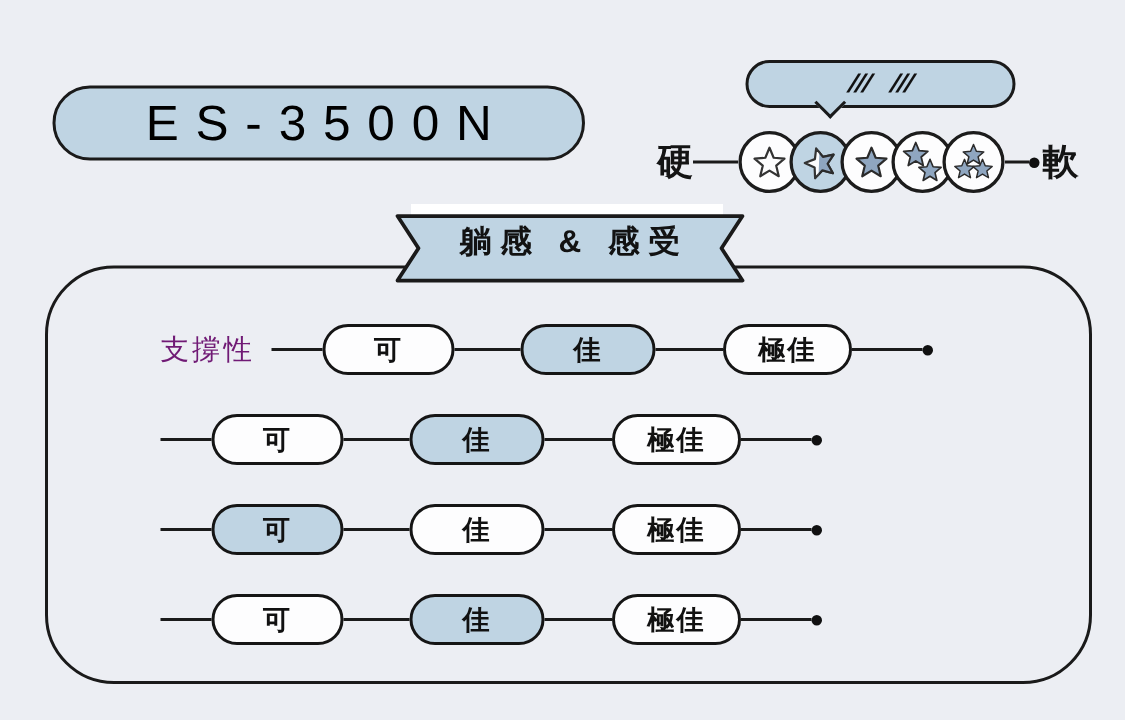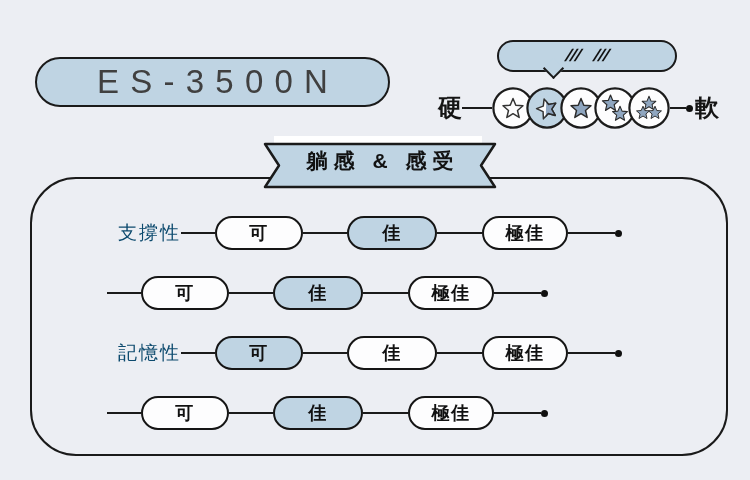--- a/index.html
+++ b/index.html
@@ -14,21 +14,21 @@
   }
   .stage{position:absolute;inset:0;width:750px;height:480px;background:var(--background);}
 
   
   .title-box{
     position:absolute;left:35px;top:57px;width:355px;height:50px;
     background:var(--accent);border:2.5px solid var(--line);border-radius:27px;
     display:flex;align-items:center;justify-content:center;
   }
   .title-box span{
-    font-size:33px;font-weight:500;letter-spacing:.34em;text-indent:.34em;color:#404040;
+    font-size:33px;font-weight:500;letter-spacing:.34em;text-indent:.34em;color:#000000;
   }
 
   
   .bubble{
     position:absolute;left:497px;top:40px;width:180px;height:32px;z-index:2;
     background:var(--accent);border:2.5px solid var(--line);border-radius:16px;
     display:flex;align-items:center;justify-content:center;gap:14px;
   }
   .bubble .word{font-size:19px;font-weight:700;letter-spacing:7px;text-indent:7px;}
   .hatch{font-style:italic;font-weight:700;font-size:17px;letter-spacing:0px;transform:skewX(-14deg);}
@@ -62,21 +62,21 @@
   }
 
   
   .panel{
     position:absolute;left:30px;top:177px;width:698px;height:279px;
     border:2.5px solid var(--line);border-radius:46px;z-index:0;
   }
   .rows{position:absolute;left:107px;top:216px;z-index:1;}
   .row{display:flex;align-items:center;height:34px;margin-bottom:26px;}
   .row-label{
-    width:74px;font-size:19px;font-weight:500;letter-spacing:2px;color:#0c4a6e;flex:none;text-align:right;
+    width:74px;font-size:19px;font-weight:500;letter-spacing:2px;color:#701a75;flex:none;
   }
   .seg{height:2.5px;background:var(--line);flex:none;align-self:center;}
   .seg-a{width:34px;}.seg-b{width:44px;}.seg-c{width:45px;}.seg-d{width:47px;}
   .pill{
     height:34px;border:2.5px solid #151515;border-radius:17.5px;background:#fdfdfe;
     display:flex;align-items:center;justify-content:center;flex:none;
   }
   .pill-0{width:88px;}.pill-1{width:90px;}.pill-2{width:86px;}
   .pill.hl{background:var(--accent);}
   .pill-text{font-size:18px;font-weight:700;letter-spacing:1.5px;color:#111;}
@@ -190,21 +190,20 @@
         </span>
     <span class="seg seg-c"></span>
     <span class="pill pill-2">
           <span class="pill-text">極佳</span>
         </span>
     <span class="seg seg-d"></span>
     <span class="end-dot"></span>
   </div>
 
   <div class="row">
-    <span class="row-label">記憶性</span>
     <span class="seg seg-a"></span>
     <span class="pill pill-0 hl">
           <span class="pill-text">可</span>
         </span>
     <span class="seg seg-b"></span>
     <span class="pill pill-1">
           <span class="pill-text">佳</span>
         </span>
     <span class="seg seg-c"></span>
     <span class="pill pill-2">

